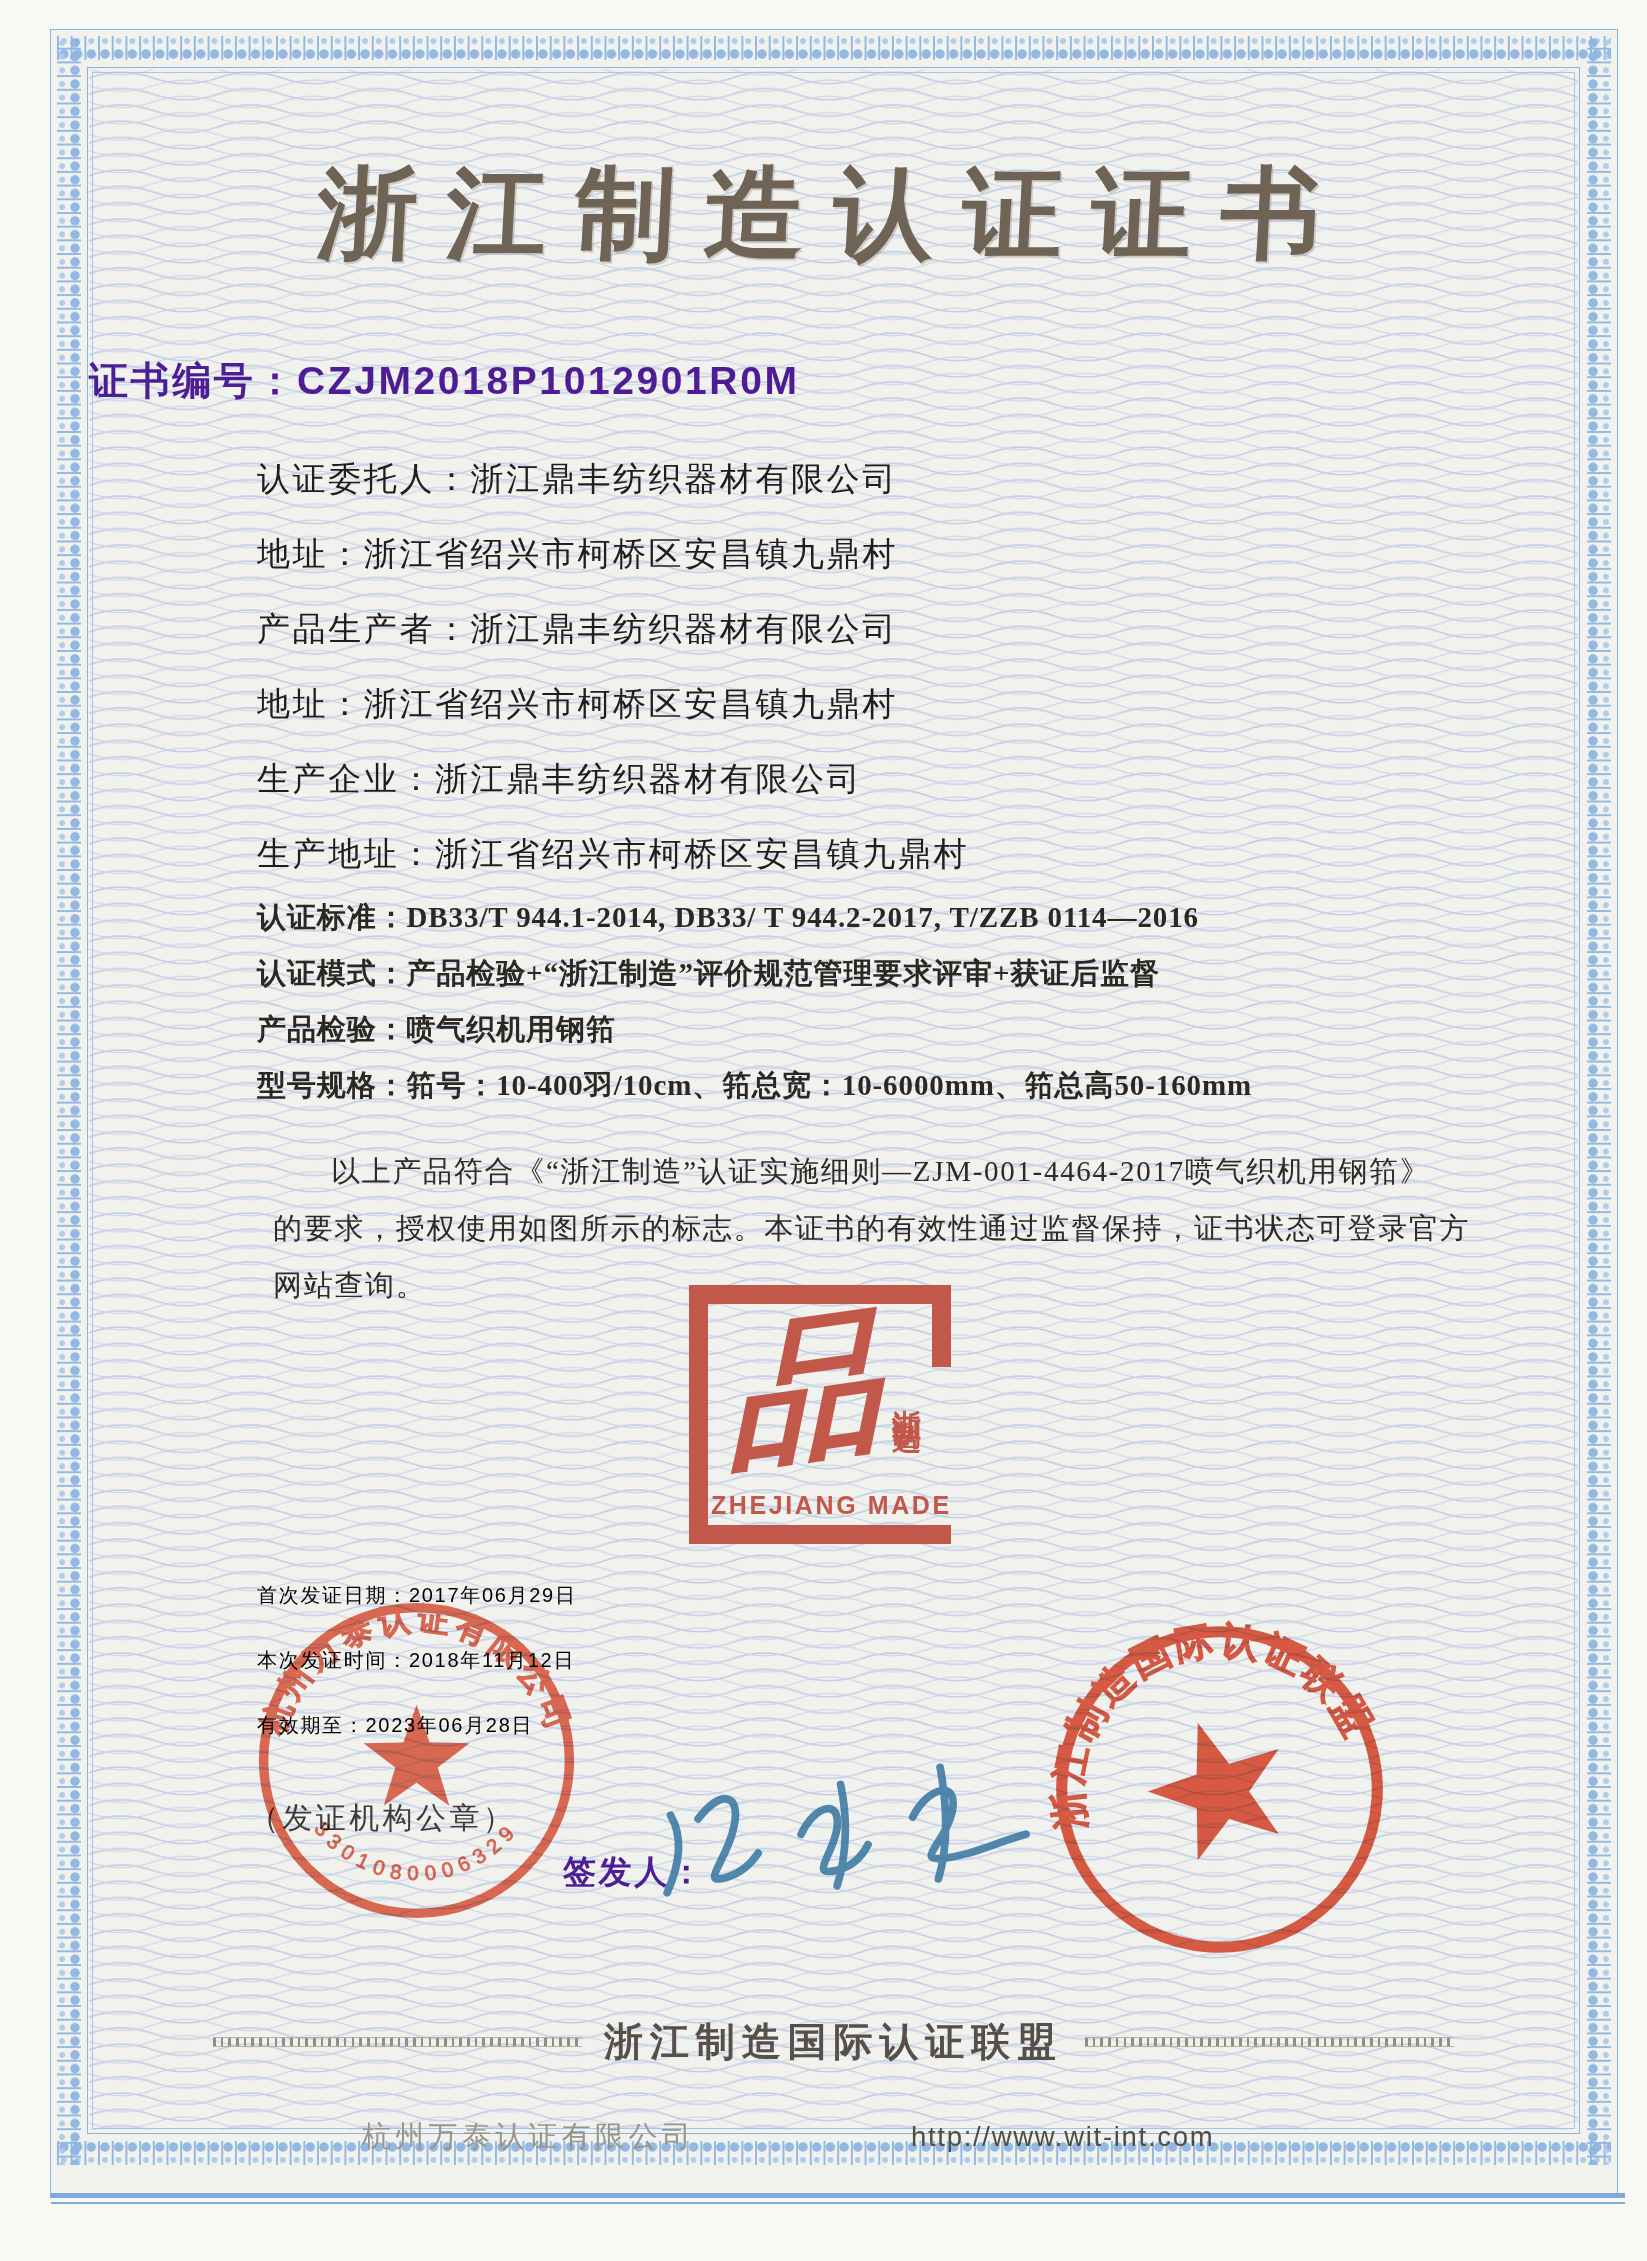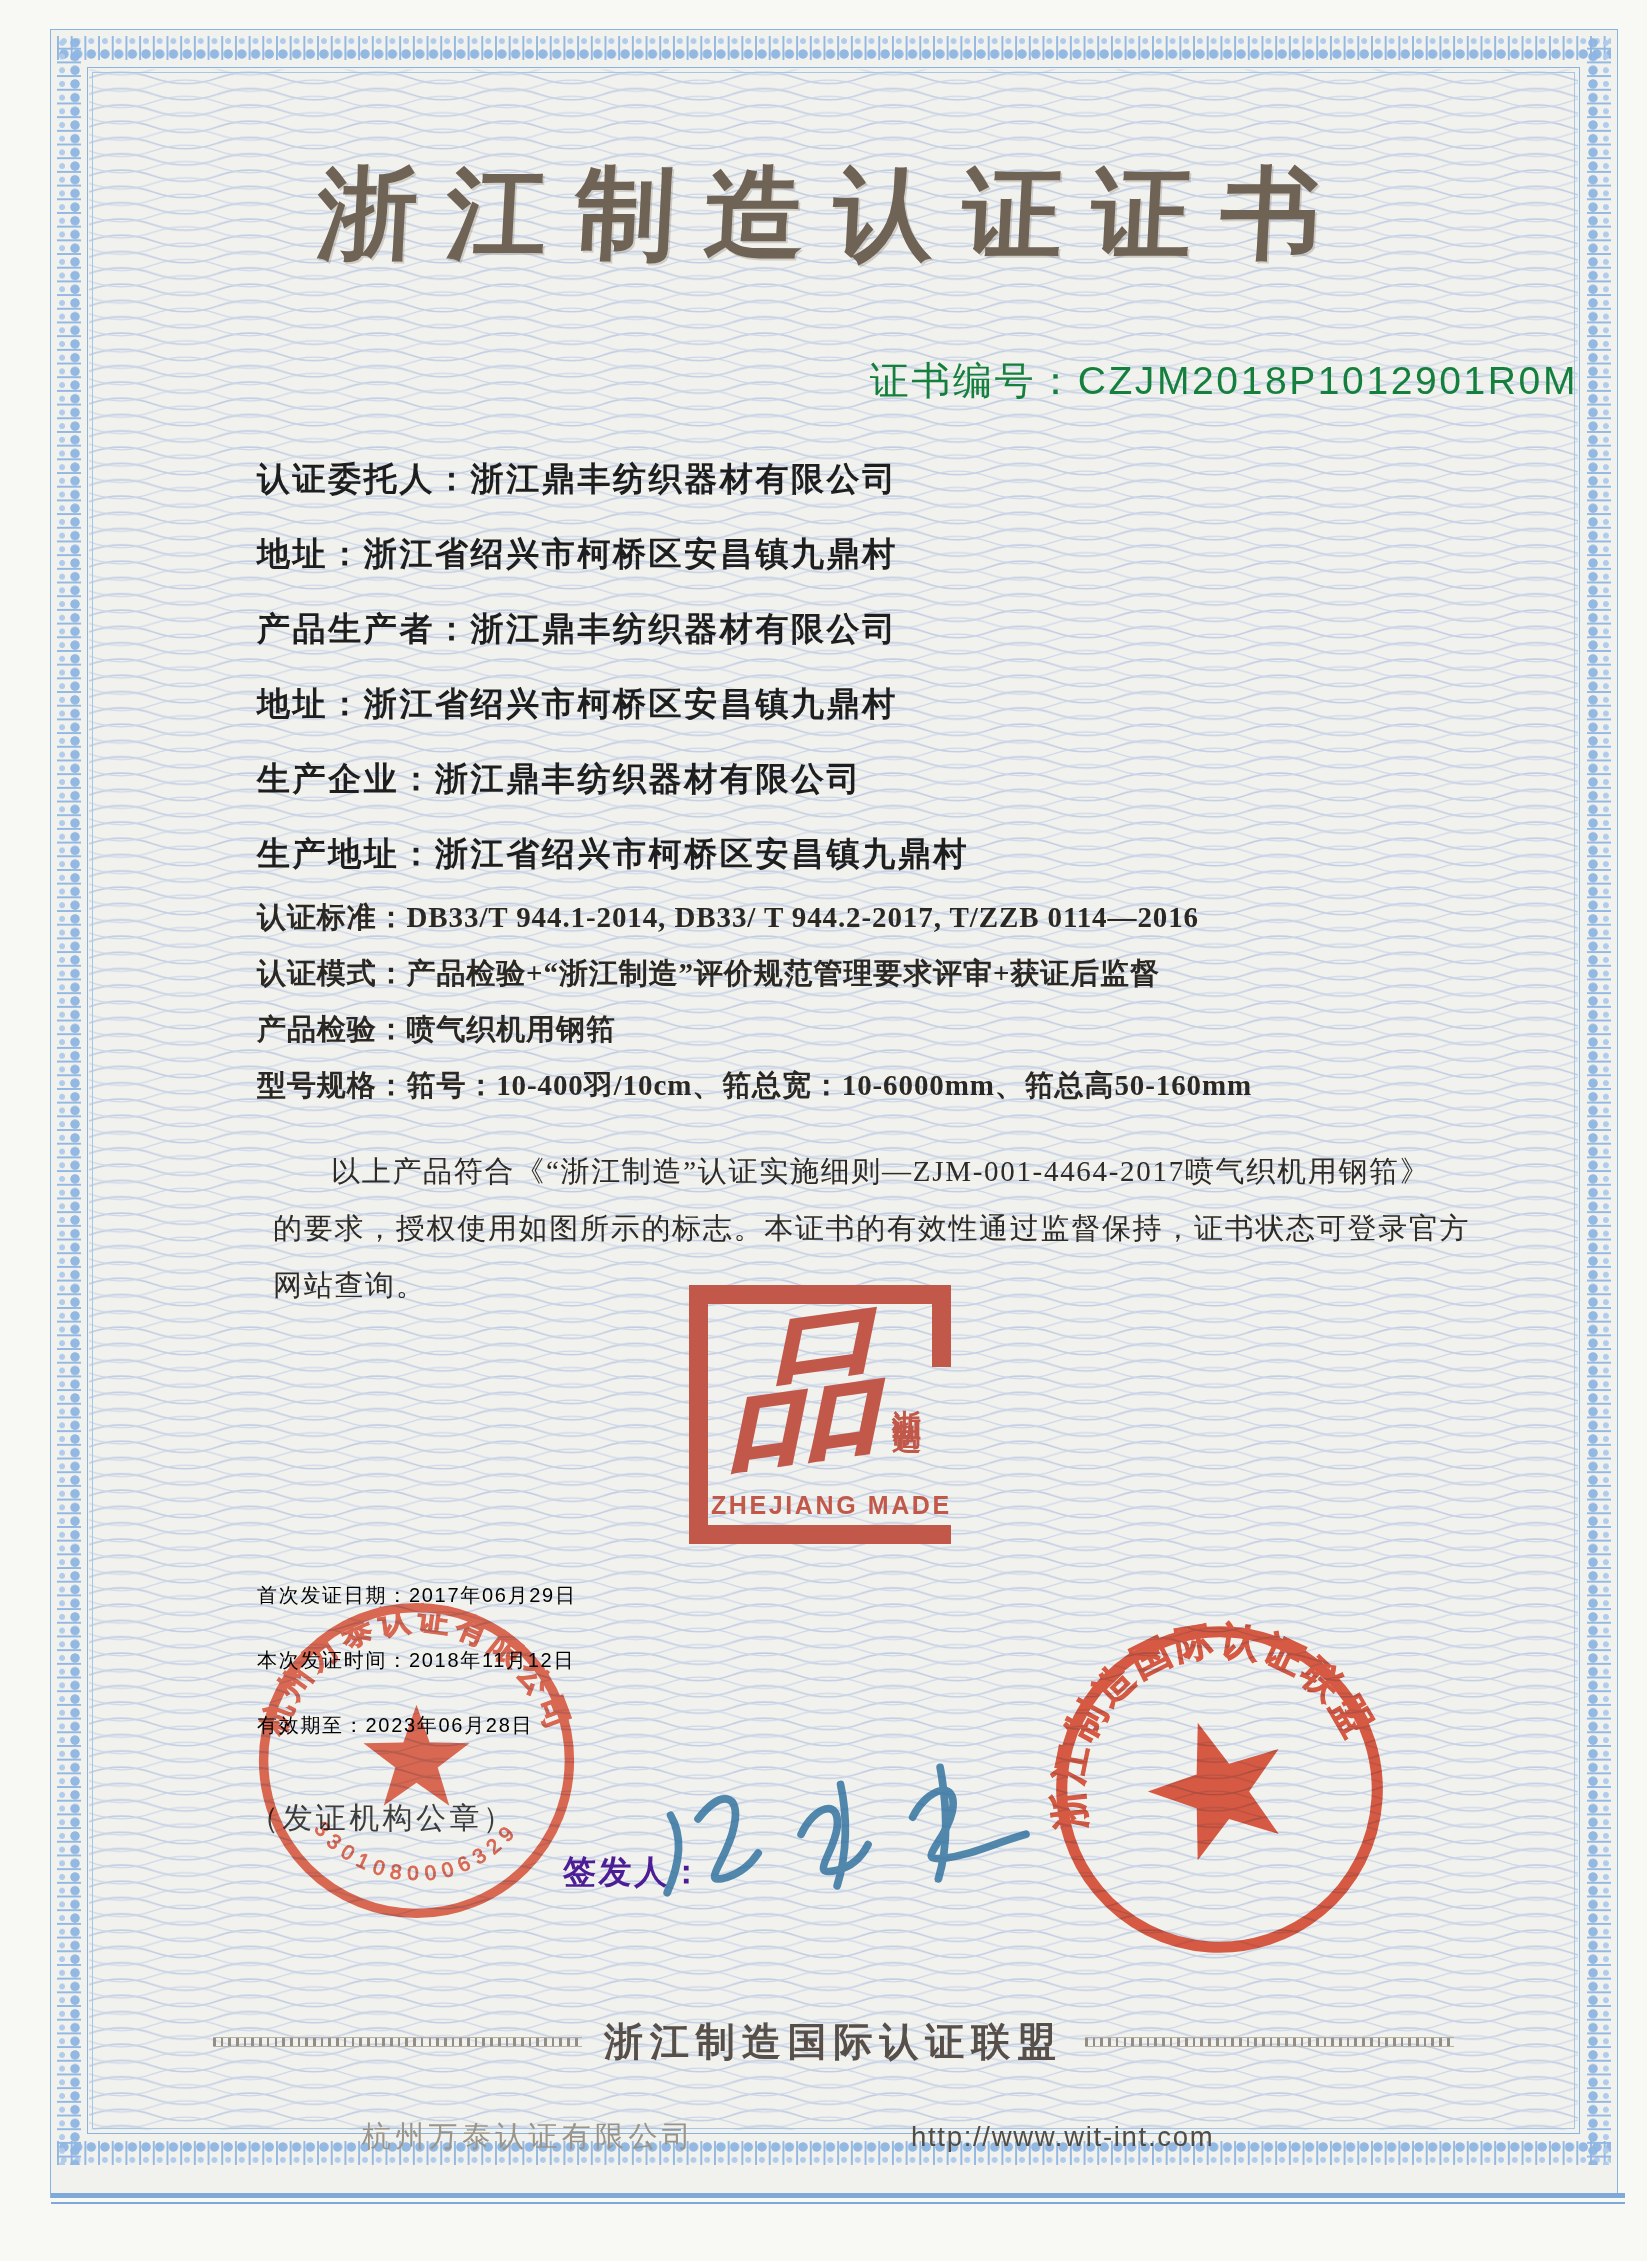--- a/index.html
+++ b/index.html
@@ -33,24 +33,24 @@
     border:1.7px solid #8ab4de;outline:0.9px solid #a6c6e8;outline-offset:-6px;}
   .bottom-rule{position:absolute;left:51px;right:22px;top:2193px;height:13.7px;
     background:linear-gradient(#7fa9d8 0 5.1px,rgba(0,0,0,0) 5.1px 8.6px,#7fa9d8 8.6px 11px,rgba(0,0,0,0) 11px);}
   .waves{position:absolute;left:89px;top:69px;width:1489px;height:2061px;opacity:.85;}
 
   .content{position:absolute;left:89px;top:69px;width:1489px;height:2061px;}
   .title{position:absolute;left:0;top:79px;width:100%;text-align:center;
     font-family:"Liberation Serif","DejaVu Serif",serif;font-weight:700;
     font-size:100px;letter-spacing:29px;color:#6e6355;transform:skewX(-3deg);
     text-shadow:1.7px 1.7px 0 rgba(110,99,85,.25);}
-  .certno{position:absolute;left:0;top:285px;width:100%;text-align:right;
-    font-size:39px;font-weight:400;color:#15803d;letter-spacing:2.6px;}
+  .certno{position:absolute;left:0;top:285px;width:100%;text-align:left;
+    font-size:39px;font-weight:700;color:#4c1d95;letter-spacing:2.6px;}
   .fields{position:absolute;left:168px;top:388px;}
-  .frow{height:75px;font-size:33px;font-weight:700;color:#1e1e1e;letter-spacing:2.6px;white-space:nowrap;}
+  .frow{height:75px;font-size:33px;font-weight:400;color:#1e1e1e;letter-spacing:2.6px;white-space:nowrap;}
   .specs{position:absolute;left:168px;top:829px;}
   .srow{height:56px;font-size:29px;font-weight:700;color:#2b2824;letter-spacing:0.9px;white-space:nowrap;
     font-family:"Liberation Serif","DejaVu Serif",serif;}
   .statement{position:absolute;left:160px;top:1074px;width:1244px;
     font-family:"Liberation Serif","DejaVu Serif",serif;
     font-size:29px;line-height:57px;color:#2e2a25;letter-spacing:1.7px;margin-left:24px;}
   .statement .ln{white-space:nowrap;}
   .statement .ln.first{text-indent:58px;}
 
   

